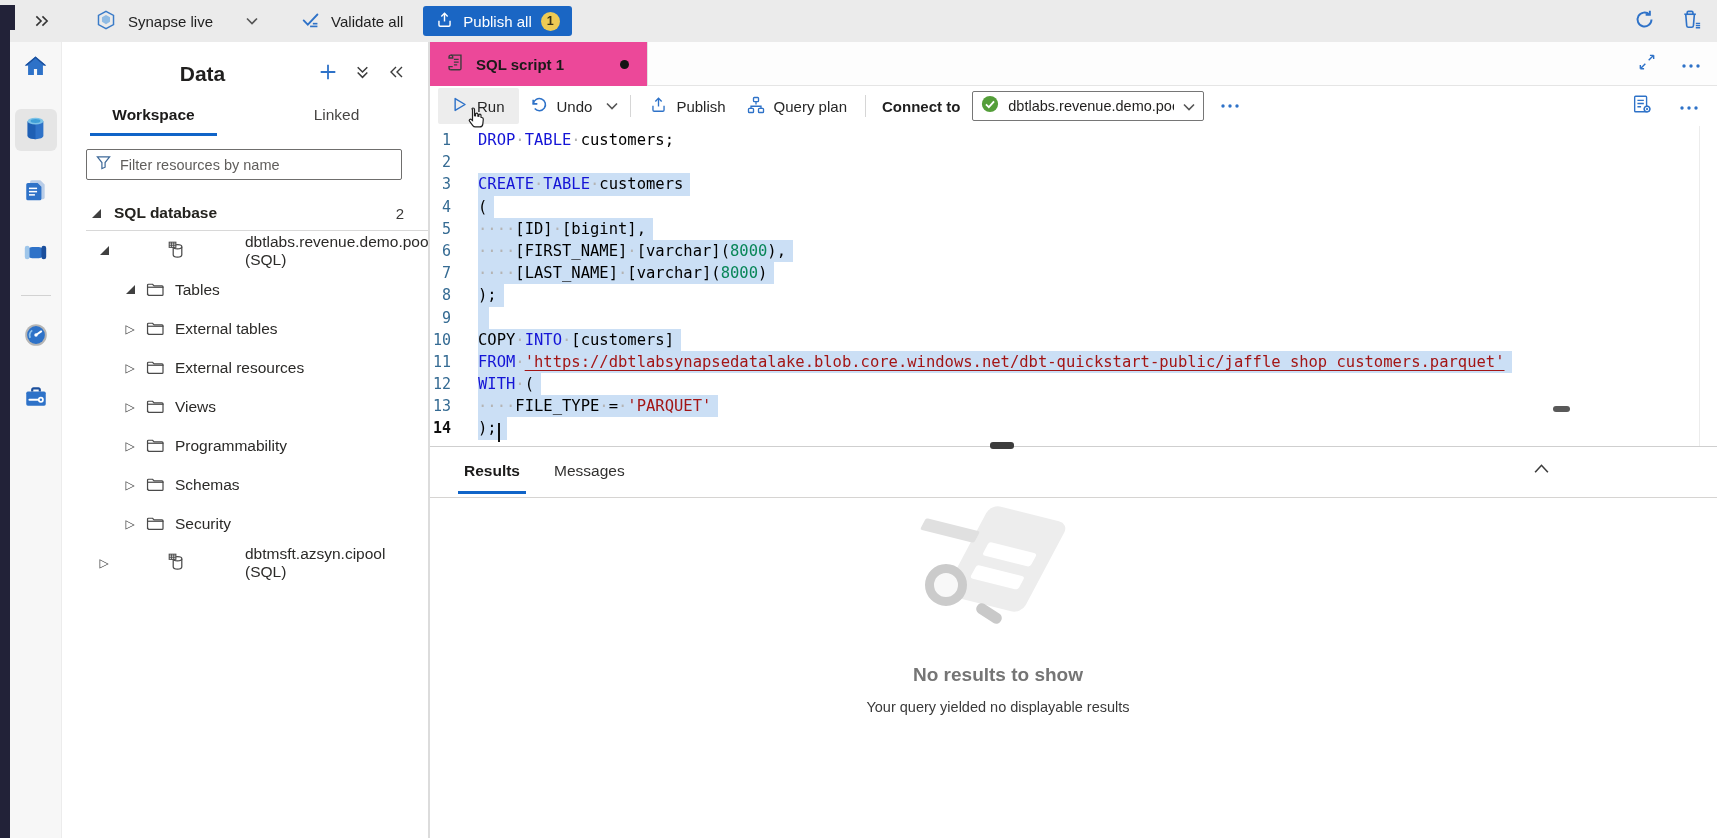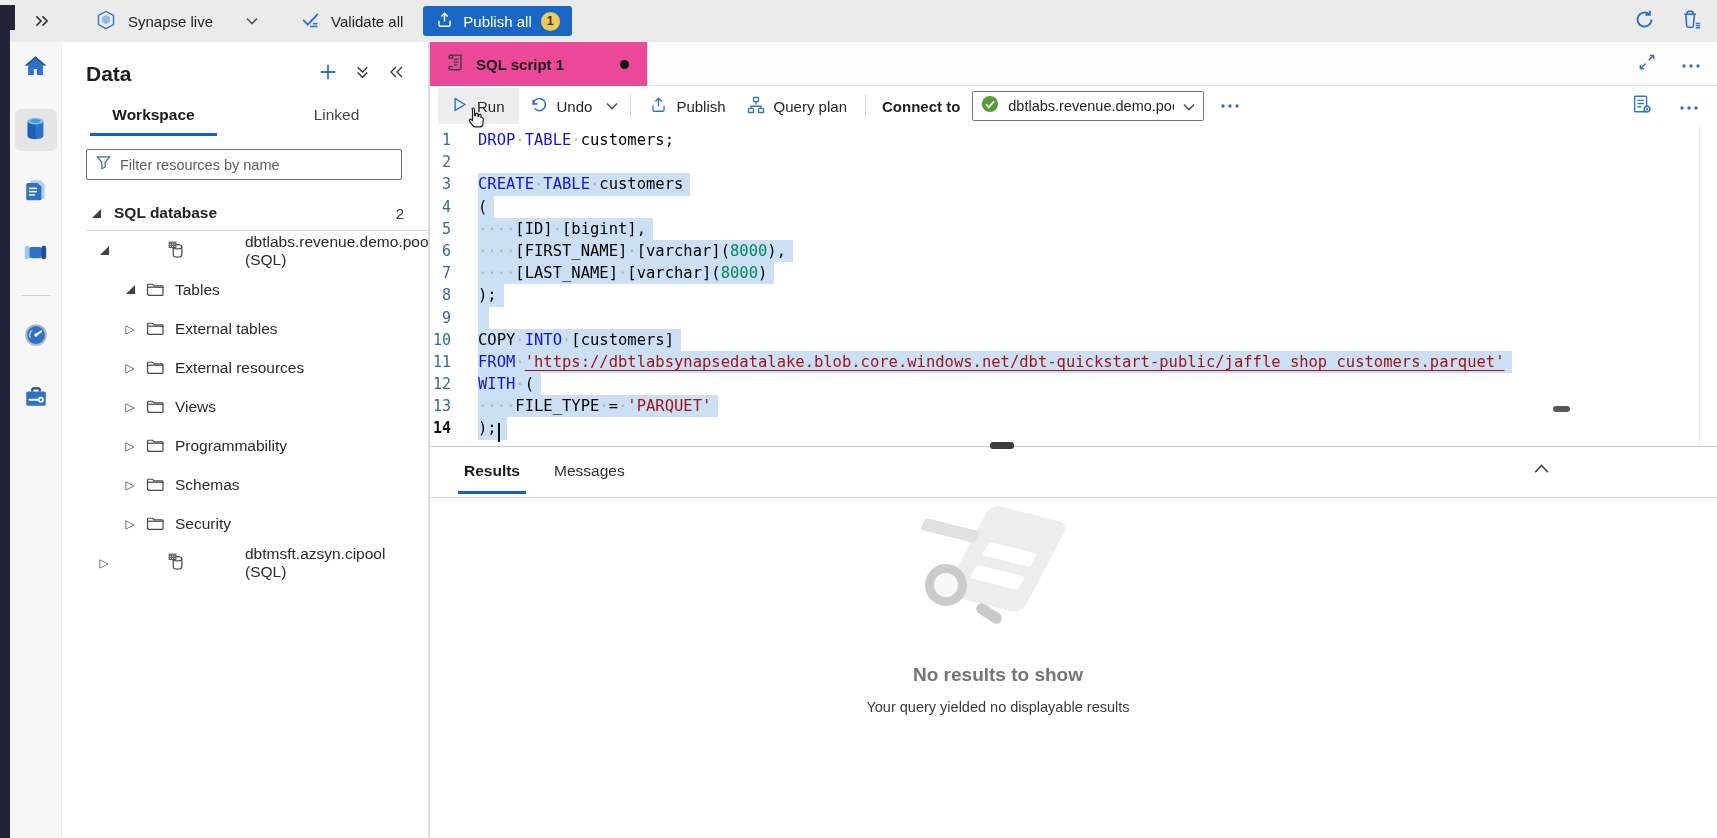--- a/index.html
+++ b/index.html
@@ -25,21 +25,21 @@
   .left-strip{position:absolute;left:0;top:28px;width:10px;height:810px;background:#222238;z-index:4;}
   .nav-rail{position:absolute;left:10px;top:42px;width:52px;height:796px;background:#f7f7f7;
             border-right:1px solid #ececec;display:flex;flex-direction:column;align-items:center;padding-top:5px;}
   .nav-item{width:42px;height:42px;border-radius:6px;display:flex;align-items:center;justify-content:center;margin-bottom:20px;}
   .nav-item.active{background:#e5e5e5;}
   .nav-divider{width:30px;border-top:1px solid #d2d2d2;margin:0 0 20px;}
 
   
   .data-panel{position:absolute;left:62px;top:42px;width:366px;height:796px;background:#fff;}
   .panel-sep{position:absolute;left:428px;top:42px;width:2px;height:796px;background:#dcdcdc;}
-  .dp-header{display:flex;align-items:center;padding:20px 24px 4px 24px;}
+  .dp-header{display:flex;align-items:center;padding:20px 24px 4px 24px;text-align:center;}
   .dp-title{font-size:21px;font-weight:700;color:#201f1e;flex:1;}
   .dp-hicons{display:flex;gap:18px;align-items:center;}
   .dp-tabs{display:flex;margin-top:8px;}
   .dp-tab{flex:1;text-align:center;font-size:15.5px;color:#484644;padding:8px 0 9px;margin:0 28px;
           border-bottom:3px solid transparent;}
   .dp-tab.active{color:#1b1a19;font-weight:600;border-bottom-color:#1064c8;}
   .dp-filter{margin:13px 26px 0 24px;height:31px;border:1px solid #6f6e6d;border-radius:2px;
              display:flex;align-items:center;padding:0 9px;gap:9px;background:#fff;}
   .filter-input{border:0;outline:0;flex:1;font-size:14.5px;font-family:inherit;color:#333;background:transparent;}
   .filter-input::placeholder{color:#605e5c;}

